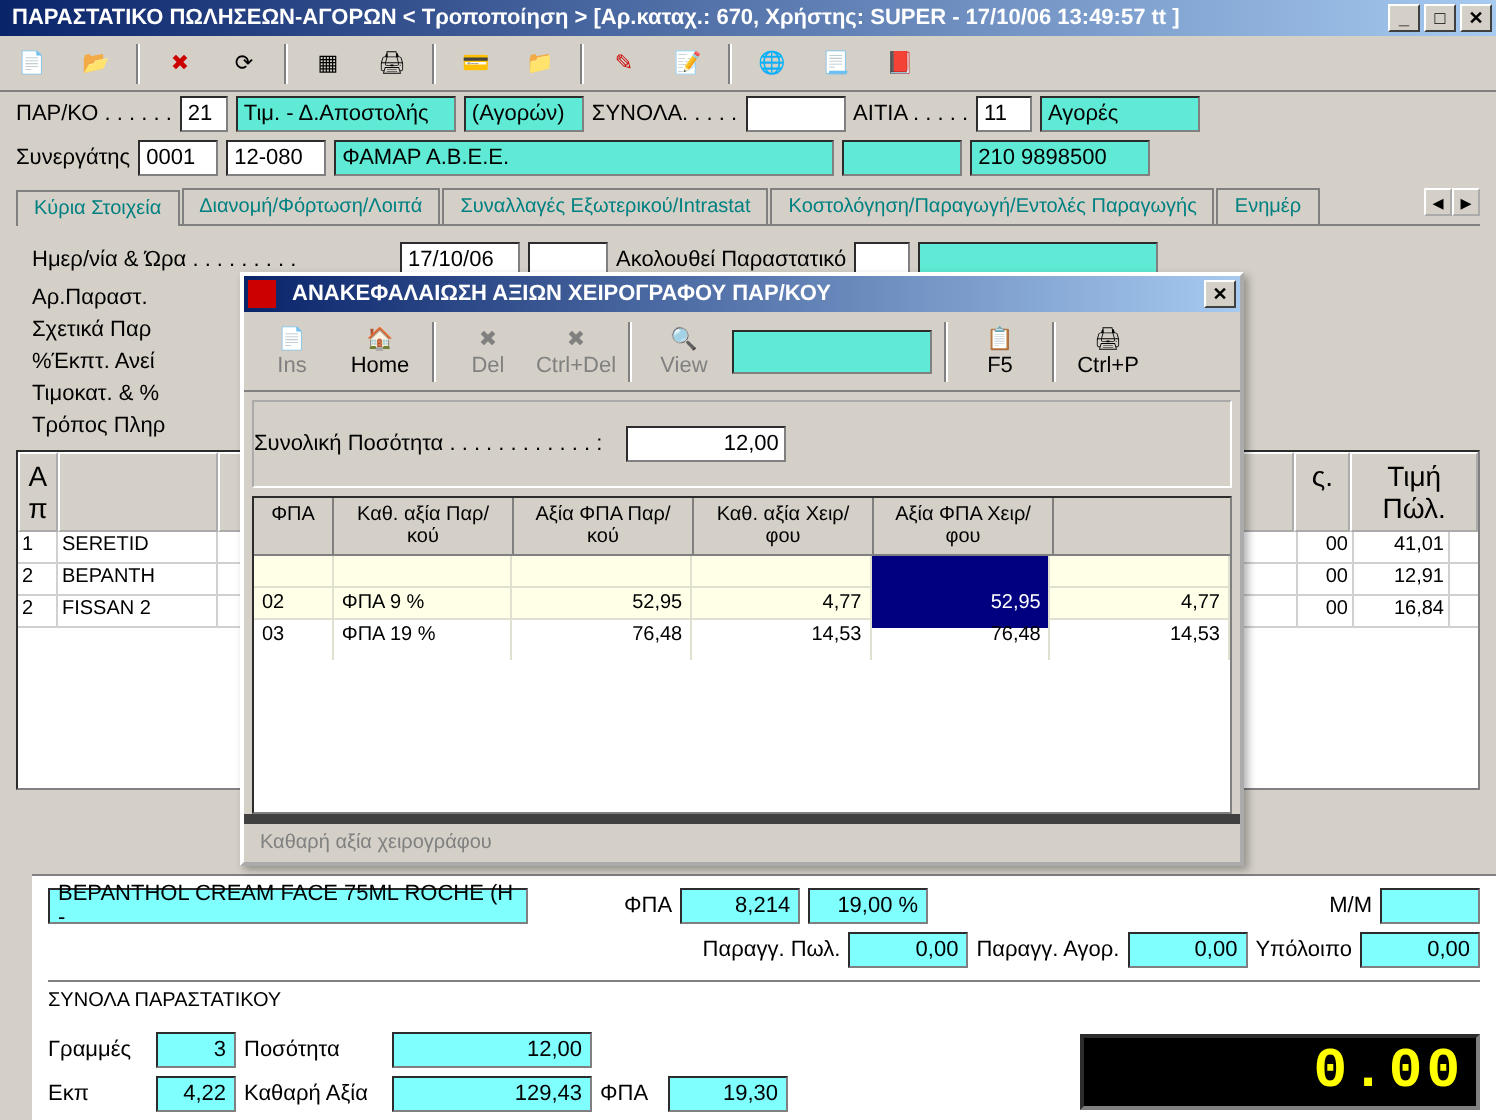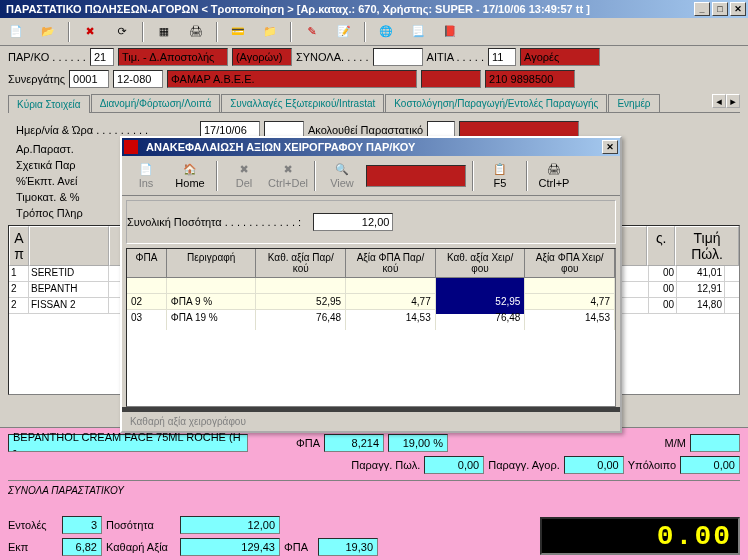--- a/index.html
+++ b/index.html
@@ -7,21 +7,21 @@
 .titlebar { background: linear-gradient(to right, #0a246a, #a6caf0); height: 18px; display: flex; align-items: center; padding: 0 2px; color: #fff; font-weight: bold; }
 .titlebar .title { flex: 1; padding-left: 4px; font-size: 11px; }
 .titlebar .btns { display: flex; gap: 2px; }
 .titlebar .btns span { width: 16px; height: 14px; background: #d4d0c8; border: 1px solid #fff; border-right-color: #404040; border-bottom-color: #404040; display: inline-flex; align-items: center; justify-content: center; color: #000; font-size: 9px; font-family: Arial; }
 .toolbar { height: 28px; background: #d4d0c8; border-bottom: 1px solid #808080; display: flex; align-items: center; padding: 0 4px; gap: 8px; }
 .toolbar .tbtn { width: 24px; height: 22px; display: inline-flex; align-items: center; justify-content: center; }
 .toolbar .sep { width: 1px; height: 20px; border-left: 1px solid #808080; border-right: 1px solid #fff; }
 .form-row { display: flex; align-items: center; padding: 2px 8px; gap: 4px; }
 .lbl { color: #000; white-space: nowrap; }
 .input { background: #fff; border: 1px inset #808080; height: 18px; padding: 0 3px; display: inline-flex; align-items: center; }
-.input.disabled { background: #b91c1c; }
+.input.disabled { background: #5eead4; }
 .tabs { display: flex; border-bottom: 1px solid #808080; margin: 4px 8px 0; }
 .tab { padding: 3px 8px; border: 1px solid #808080; border-bottom: none; background: #d4d0c8; color: #008080; margin-right: 1px; font-size: 10px; }
 .tab.active { background: #d4d0c8; color: #008080; position: relative; top: 1px; }
 .content { padding: 6px 8px; background: #d4d0c8; }
 .modal { position: absolute; top: 136px; left: 120px; width: 502px; background: #d4d0c8; border: 2px outset #fff; box-shadow: 2px 2px 4px rgba(0,0,0,0.3); z-index: 100; }
 .modal .titlebar { background: linear-gradient(to right, #0a246a, #a6caf0); }
 .modal-toolbar { height: 40px; display: flex; align-items: center; padding: 2px 4px; gap: 4px; border-bottom: 1px solid #808080; }
 .modal-toolbar .mbtn { width: 40px; height: 36px; display: flex; flex-direction: column; align-items: center; justify-content: center; gap: 1px; font-size: 9px; }
 .modal-toolbar .mbtn.disabled { color: #808080; }
 .modal-toolbar .msep { width: 1px; height: 30px; border-left: 1px solid #808080; border-right: 1px solid #fff; margin: 0 2px; }
@@ -33,23 +33,23 @@
 .grid-row .gc { border-right: 1px solid #e0e0d0; padding: 18px 4px; text-align: right; font-size: 10px; }
 .grid-row .gc.left { text-align: left; }
 .grid-row .gc.sel { background: #000080; color: #fff; }
 .grid-empty { height: 96px; background: #fff; }
 .modal-footer { padding: 4px 8px; color: #808080; font-size: 10px; border-top: 5px solid #404040; }
 .main-grid { border: 1px inset #808080; background: #fff; margin: 4px 0; }
 .main-grid .mh { display: flex; background: #d4d0c8; }
 .main-grid .mh .mgh { border: 1px outset #fff; padding: 3px 2px; text-align: center; font-size: 14px; }
 .main-grid .mr { display: flex; background: #fff; height: 16px; border-bottom: 1px solid #d0d0d0; }
 .main-grid .mr .mc { border-right: 1px solid #d0d0d0; padding: 1px 2px; font-size: 10px; }
-.bottom { position: absolute; bottom: 0; left: 0; right: 0; background: #f9a8d4; border-top: 1px solid #808080; padding: 4px 8px; }
+.bottom { position: absolute; bottom: 0; left: 16px; right: 0; background: #ffffff; border-top: 1px solid #808080; padding: 4px 8px; }
 .cyan-input { background: #80ffff; border: 1px inset #808080; height: 18px; padding: 0 4px; display: inline-flex; align-items: center; justify-content: flex-end; }
-.totals-title { font-size: 10px; margin-bottom: 20px; font-style: italic; }
+.totals-title { font-size: 10px; margin-bottom: 10px; }
 .lcd { background: #000; border: 2px inset #808080; width: 200px; height: 38px; display: flex; align-items: center; justify-content: flex-end; padding: 0 6px; color: #ffff00; font-family: 'Courier New', monospace; font-size: 28px; font-weight: bold; letter-spacing: 2px; }
 </style>
 </head>
 <body>
 
 <div class="titlebar">
   <span class="title">ΠΑΡΑΣΤΑΤΙΚΟ ΠΩΛΗΣΕΩΝ-ΑΓΟΡΩΝ &lt; Τροποποίηση &gt; [Αρ.καταχ.: 670, Χρήστης: SUPER - 17/10/06 13:49:57 tt ]</span>
   <div class="btns">
     <span>_</span>
     <span>□</span>
@@ -156,21 +156,21 @@
         <div class="mc" style="width:80px">BEPANTH</div>
         <div class="mc" style="width:540px"></div>
         <div class="mc" style="width:28px;text-align:right">00</div>
         <div class="mc" style="width:48px;text-align:right">12,91</div>
       </div>
     <div class="mr">
         <div class="mc" style="width:20px">2</div>
         <div class="mc" style="width:80px">FISSAN 2</div>
         <div class="mc" style="width:540px"></div>
         <div class="mc" style="width:28px;text-align:right">00</div>
-        <div class="mc" style="width:48px;text-align:right">14,80</div>
+        <div class="mc" style="width:48px;text-align:right">16,84</div>
       </div>
     <div style="height:80px;background:#fff"></div>
   </div>
 </div>
 
 <div class="modal">
   <div class="titlebar">
     <span style="width:14px;height:14px;background:#c00;margin-right:4px"></span>
     <span class="title">ΑΝΑΚΕΦΑΛΑΙΩΣΗ ΑΞΙΩΝ ΧΕΙΡΟΓΡΑΦΟΥ ΠΑΡ/ΚΟΥ</span>
     <div class="btns">
@@ -215,21 +215,20 @@
   <div style="border:1px inset #fff;margin:4px">
     <div class="qty-row">
       <span class="lbl">Συνολική Ποσότητα . . . . . . . . . . . . :</span>
       &nbsp;&nbsp;
       <span class="input" style="width:80px;justify-content:flex-end">12,00</span>
     </div>
   </div>
   <div class="grid">
     <div class="grid-hdr">
       <div class="gh" style="width:40px">ΦΠΑ</div>
-      <div class="gh" style="width:90px">Περιγραφή</div>
       <div class="gh" style="width:90px">Καθ. αξία Παρ/κού</div>
       <div class="gh" style="width:90px">Αξία ΦΠΑ Παρ/κού</div>
       <div class="gh" style="width:90px">Καθ. αξία Χειρ/φου</div>
       <div class="gh" style="width:90px">Αξία ΦΠΑ Χειρ/φου</div>
     </div>
     <div class="grid-row">
       <div class="gc left" style="width:40px">02</div>
       <div class="gc left" style="width:90px">ΦΠΑ 9 %</div>
       <div class="gc" style="width:90px">52,95</div>
       <div class="gc" style="width:90px">4,77</div>
@@ -266,28 +265,28 @@
     <span class="lbl">Παραγγ. Αγορ.</span>
     <span class="cyan-input" style="width:60px">0,00</span>
     <span class="lbl">Υπόλοιπο</span>
     <span class="cyan-input" style="width:60px">0,00</span>
   </div>
   <div style="border-top:1px solid #808080;margin-top:4px;padding-top:4px">
     <div class="totals-title">ΣΥΝΟΛΑ ΠΑΡΑΣΤΑΤΙΚΟΥ</div>
     <div style="display:flex;align-items:center;gap:6px">
       <div style="display:flex;flex-direction:column;gap:4px">
         <div style="display:flex;align-items:center;gap:4px">
-          <span class="lbl" style="width:50px">Εντολές</span>
+          <span class="lbl" style="width:50px">Γραμμές</span>
           <span class="cyan-input" style="width:40px">3</span>
           <span class="lbl" style="width:70px">Ποσότητα</span>
           <span class="cyan-input" style="width:100px">12,00</span>
         </div>
         <div style="display:flex;align-items:center;gap:4px">
           <span class="lbl" style="width:50px">Εκπ</span>
-          <span class="cyan-input" style="width:40px">6,82</span>
+          <span class="cyan-input" style="width:40px">4,22</span>
           <span class="lbl" style="width:70px">Καθαρή Αξία</span>
           <span class="cyan-input" style="width:100px">129,43</span>
           <span class="lbl" style="width:30px">ΦΠΑ</span>
           <span class="cyan-input" style="width:60px">19,30</span>
         </div>
       </div>
       <div style="margin-left:auto" class="lcd">0.00</div>
     </div>
   </div>
 </div>

